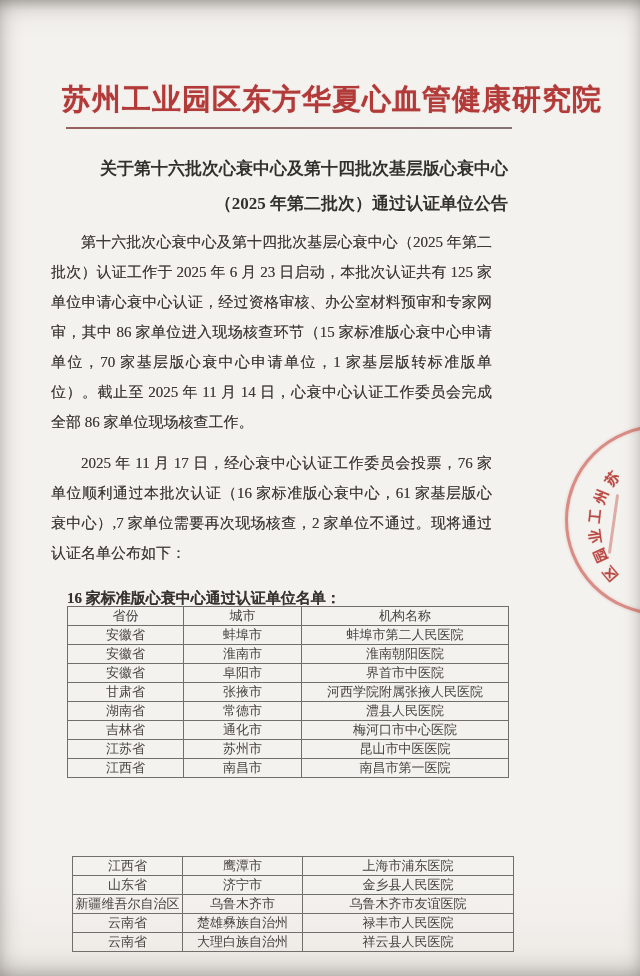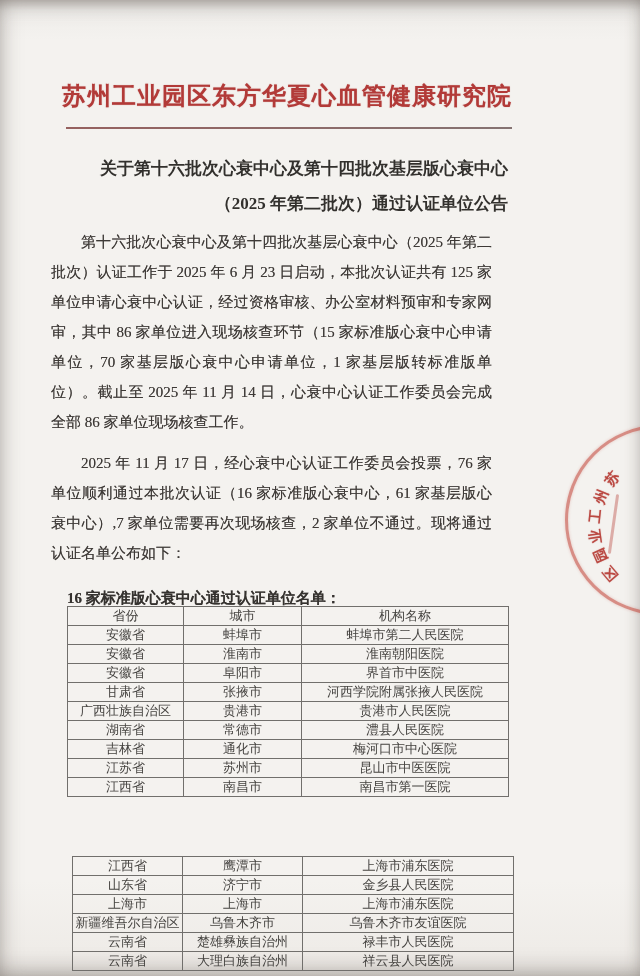--- a/index.html
+++ b/index.html
@@ -18,21 +18,21 @@
     font-family:"Liberation Serif","DejaVu Serif",serif;
     color:var(--body-text);
     background:linear-gradient(180deg,#ddd9d5 0px,#efedea 10px,#f4f2ef 40px,#f4f2ef 880px,#efece8 950px,#e6e2de 976px);
     box-shadow:inset 0 16px 20px -14px rgba(110,104,98,.6),
                inset 16px 0 22px -16px rgba(110,104,98,.45),
                inset -14px 0 20px -16px rgba(110,104,98,.4),
                inset 0 -18px 22px -16px rgba(110,104,98,.5);
   }
   .org-name{
     position:absolute;left:62px;top:80px;width:560px;
-    font-size:24px;font-weight:bold;letter-spacing:1px;
+    font-size:29px;font-weight:bold;letter-spacing:1px;
     color:var(--org-title-red);
     white-space:nowrap;
     text-shadow:0 0 1px rgba(178,58,56,.5);
   }
   .rule{
     position:absolute;left:66px;top:127px;width:446px;height:2px;
     background:linear-gradient(90deg,var(--rule-color),#857372);
   }
   .doc-title{
     position:absolute;left:67px;top:151px;width:441px;
@@ -143,25 +143,20 @@
           <td>安徽省</td>
           <td>阜阳市</td>
           <td>界首市中医院</td>
         </tr>
         <tr>
           <td>甘肃省</td>
           <td>张掖市</td>
           <td>河西学院附属张掖人民医院</td>
         </tr>
         <tr>
-          <td>广西壮族自治区</td>
-          <td>贵港市</td>
-          <td>贵港市人民医院</td>
-        </tr>
-        <tr>
           <td>湖南省</td>
           <td>常德市</td>
           <td>澧县人民医院</td>
         </tr>
         <tr>
           <td>吉林省</td>
           <td>通化市</td>
           <td>梅河口市中心医院</td>
         </tr>
         <tr>
@@ -181,25 +176,20 @@
     <tbody>
         <tr>
           <td>江西省</td>
           <td>鹰潭市</td>
           <td>上海市浦东医院</td>
         </tr>
         <tr>
           <td>山东省</td>
           <td>济宁市</td>
           <td>金乡县人民医院</td>
-        </tr>
-        <tr>
-          <td>上海市</td>
-          <td>上海市</td>
-          <td>上海市浦东医院</td>
         </tr>
         <tr>
           <td>新疆维吾尔自治区</td>
           <td>乌鲁木齐市</td>
           <td>乌鲁木齐市友谊医院</td>
         </tr>
         <tr>
           <td>云南省</td>
           <td>楚雄彝族自治州</td>
           <td>禄丰市人民医院</td>

